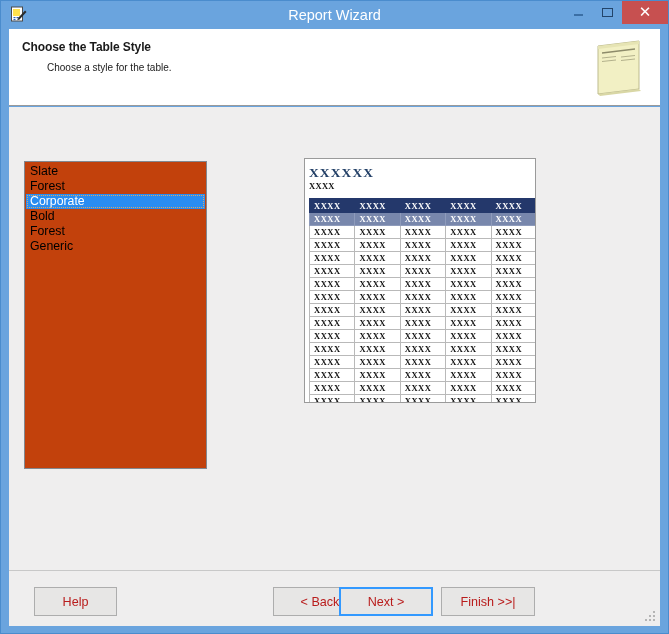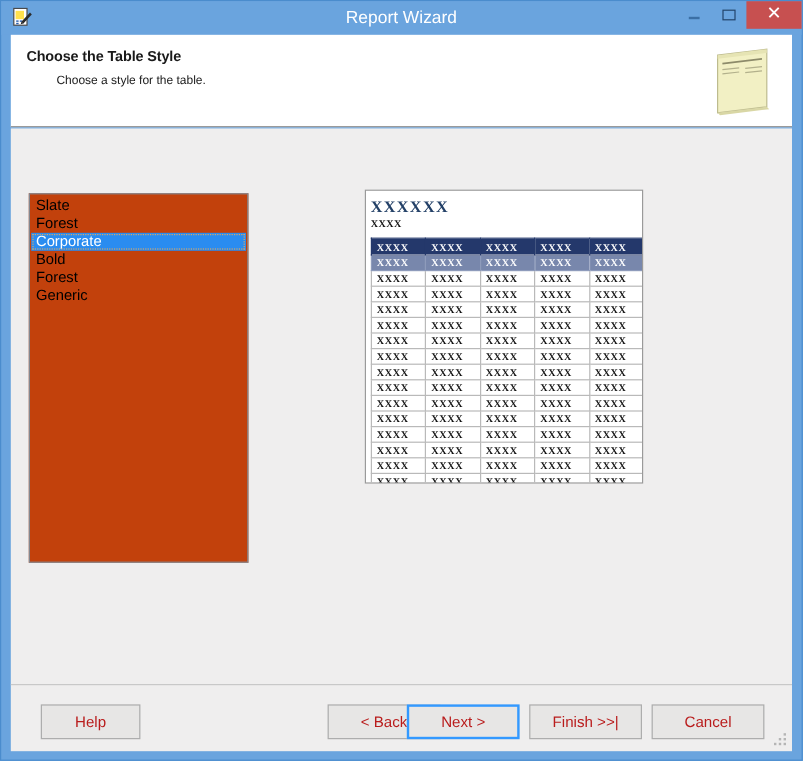--- a/index.html
+++ b/index.html
@@ -423,21 +423,20 @@
       </div>
     </div>
 
   </div>
 
   <div id="footer">
     <button class="dlgbtn" id="btn-help">Help</button>
     <button class="dlgbtn" id="btn-back">&lt; Back</button>
     <button class="dlgbtn" id="btn-next">Next &gt;</button>
     <button class="dlgbtn" id="btn-finish">Finish &gt;&gt;|</button>
-    <button class="dlgbtn" id="btn-cancel">Cancel</button>
 
     <div id="grip">
       <i style="left:9px;top:1px"></i>
       <i style="left:5px;top:5px"></i>
         <i style="left:9px;top:5px"></i>
       <i style="left:1px;top:9px"></i>
         <i style="left:5px;top:9px"></i>
         <i style="left:9px;top:9px"></i>
     </div>
   </div>

